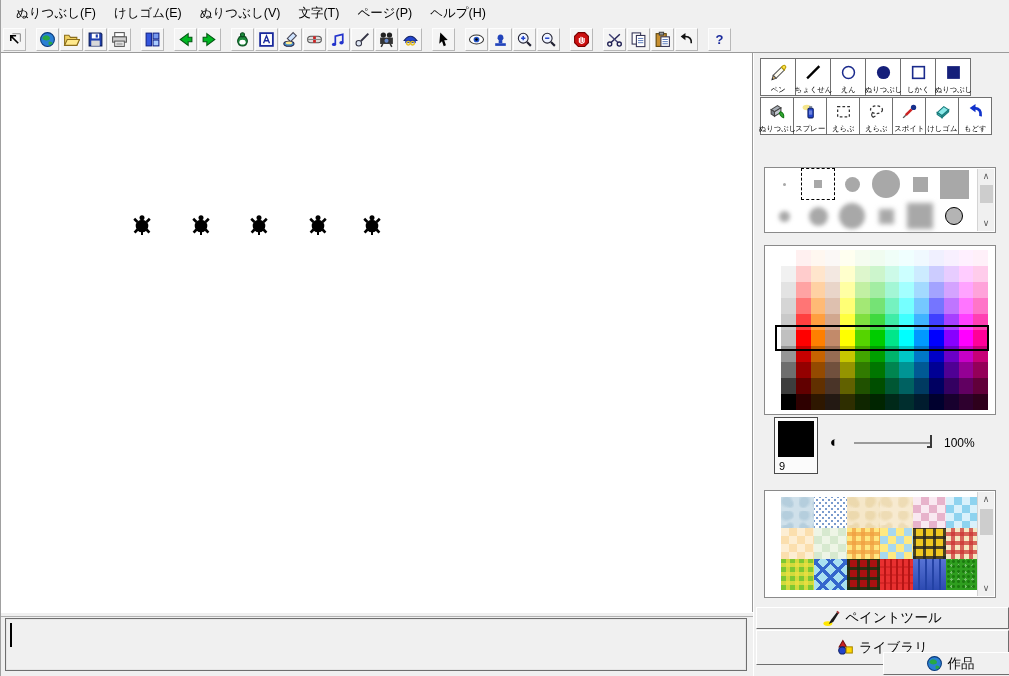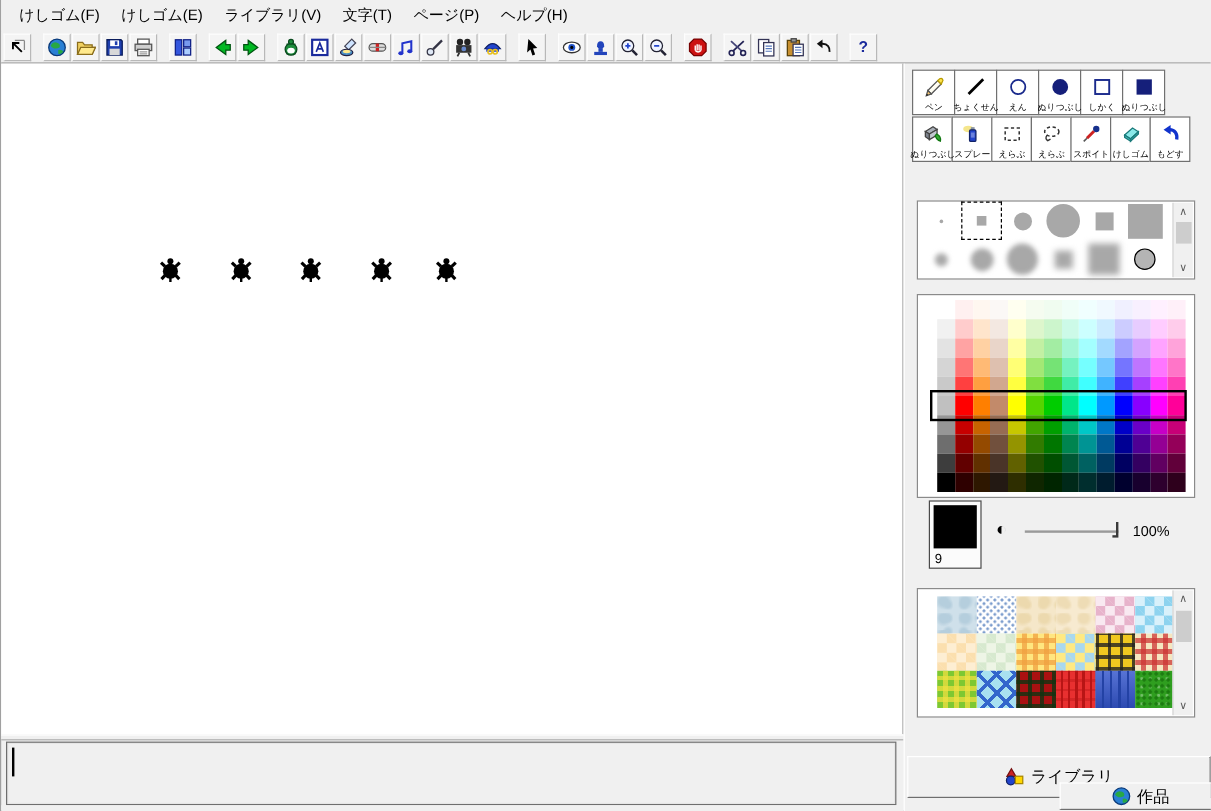--- a/index.html
+++ b/index.html
@@ -75,23 +75,23 @@
   .tab-btn { position:absolute; background:#f0f0f0; border:1px solid; border-color:#ffffff #6e6e6e #6e6e6e #ffffff;
              display:flex; align-items:center; justify-content:center; gap:5px; font-size:13.5px; color:#000; }
   .tab-btn .ticon { display:flex; align-items:center; }
 </style>
 </head>
 <body>
 
 <div id="window">
 
   <div class="menubar">
-      <span class="menu-item">けしゴム(F)</span>
+      <span class="menu-item">ぬりつぶし(F)</span>
       <span class="menu-item">けしゴム(E)</span>
-      <span class="menu-item">ライブラリ(V)</span>
+      <span class="menu-item">ぬりつぶし(V)</span>
       <span class="menu-item">文字(T)</span>
       <span class="menu-item">ページ(P)</span>
       <span class="menu-item">ヘルプ(H)</span>
     </div>
 
   <div class="toolbar">
       <div class="tb-btn">
         <span>
           <svg width="17" height="17" viewBox="0 0 16 16">
             <path d="M13.5 2.5 H6 M13.5 2.5 V10" stroke="#8a8a8a" fill="none"></path>
@@ -745,20 +745,30 @@
           <div class="tex-cell" style="background-color:#3355cc;background-image:repeating-linear-gradient(90deg,transparent 0,transparent 5px,#2342a5 5px,#2342a5 7px),linear-gradient(180deg,#ffffff2e,#00000022);"></div>
           <div class="tex-cell" style="background-color:#2f9e1f;background-image:radial-gradient(#1c7a10 1.2px,transparent 1.7px),radial-gradient(#ffffff55 1px,transparent 1.4px);background-size:5px 5px,7px 7px;background-position:0 0,2px 3px;"></div>
         </div>
       <div class="vscroll">
         <div class="vs-arrow">∧</div>
         <div class="vs-thumb" style="top:17px; height:26px;"></div>
         <div class="vs-arrow">∨</div>
       </div>
     </div>
 
+    <div class="tab-btn" style="left:2px; top:554px; width:253px; height:22px;">
+      <span class="ticon">
+          <svg width="17" height="17" viewBox="0 0 16 16">
+            <ellipse cx="4.6" cy="12.8" rx="4.2" ry="2.2" fill="#ffe600"></ellipse>
+            <path d="M13.2 1.8 L7.6 9.2 L5.4 13.2 L9.6 11.4 L14.6 3.4 Z" fill="#1a1a1a"></path>
+            <path d="M13.2 1.2 L15 3.2" stroke="#aa3333" stroke-width="1.6"></path>
+          </svg>
+        </span>
+      <span>ペイントツール</span>
+    </div>
     <div class="tab-btn" style="left:2px; top:577px; width:253px; height:35px;">
       <span class="ticon">
           <svg width="17" height="17" viewBox="0 0 16 16">
             <path d="M5.5 1.5 L9 7.5 H2 Z" fill="#cc2222" stroke="#771111"></path>
             <circle cx="5" cy="10.8" r="3.4" fill="#2244cc" stroke="#112266"></circle>
             <rect x="8.6" y="7.4" width="5.8" height="5.8" fill="#ffd700" stroke="#aa8800"></rect>
           </svg>
         </span>
       <span>ライブラリ</span>
     </div>

